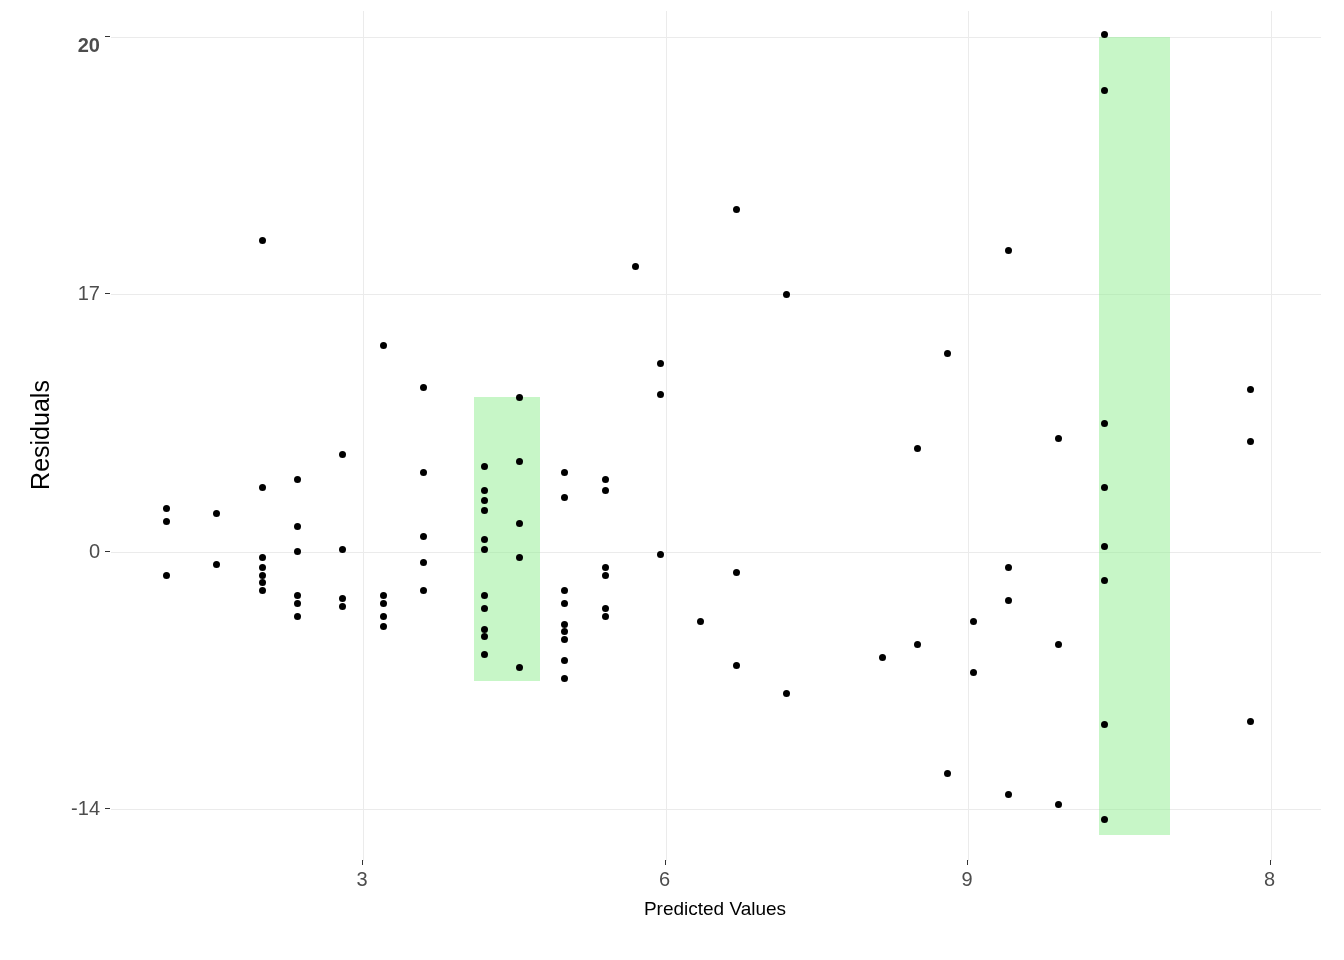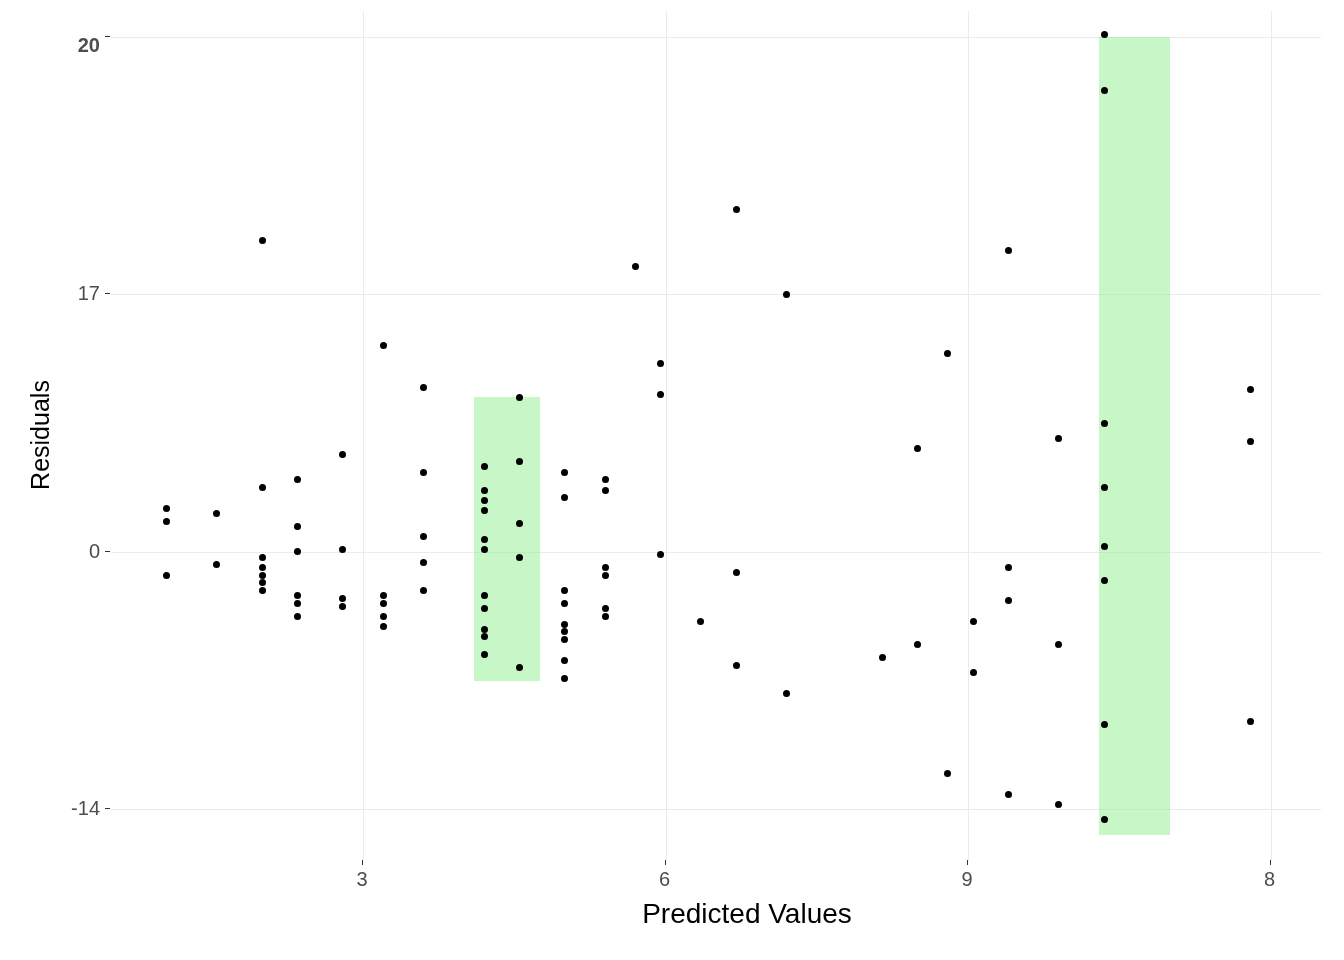--- a/index.html
+++ b/index.html
@@ -62,23 +62,22 @@
   }
   .tick-mark-y {
     position: absolute;
     height: 1px;
     width: 5px;
     background: #333;
   }
   .axis-title-x {
     position: absolute;
     transform: translateX(-50%);
-    font-size: 28px;
+    font-size: 19px;
     color: #000;
-    margin-left: 32px;
   }
   .axis-title-y {
     position: absolute;
     transform: translate(-50%, -50%) rotate(-90deg);
     font-size: 25px;
     color: #000;
   }
 </style>
 </head>
 <body>

